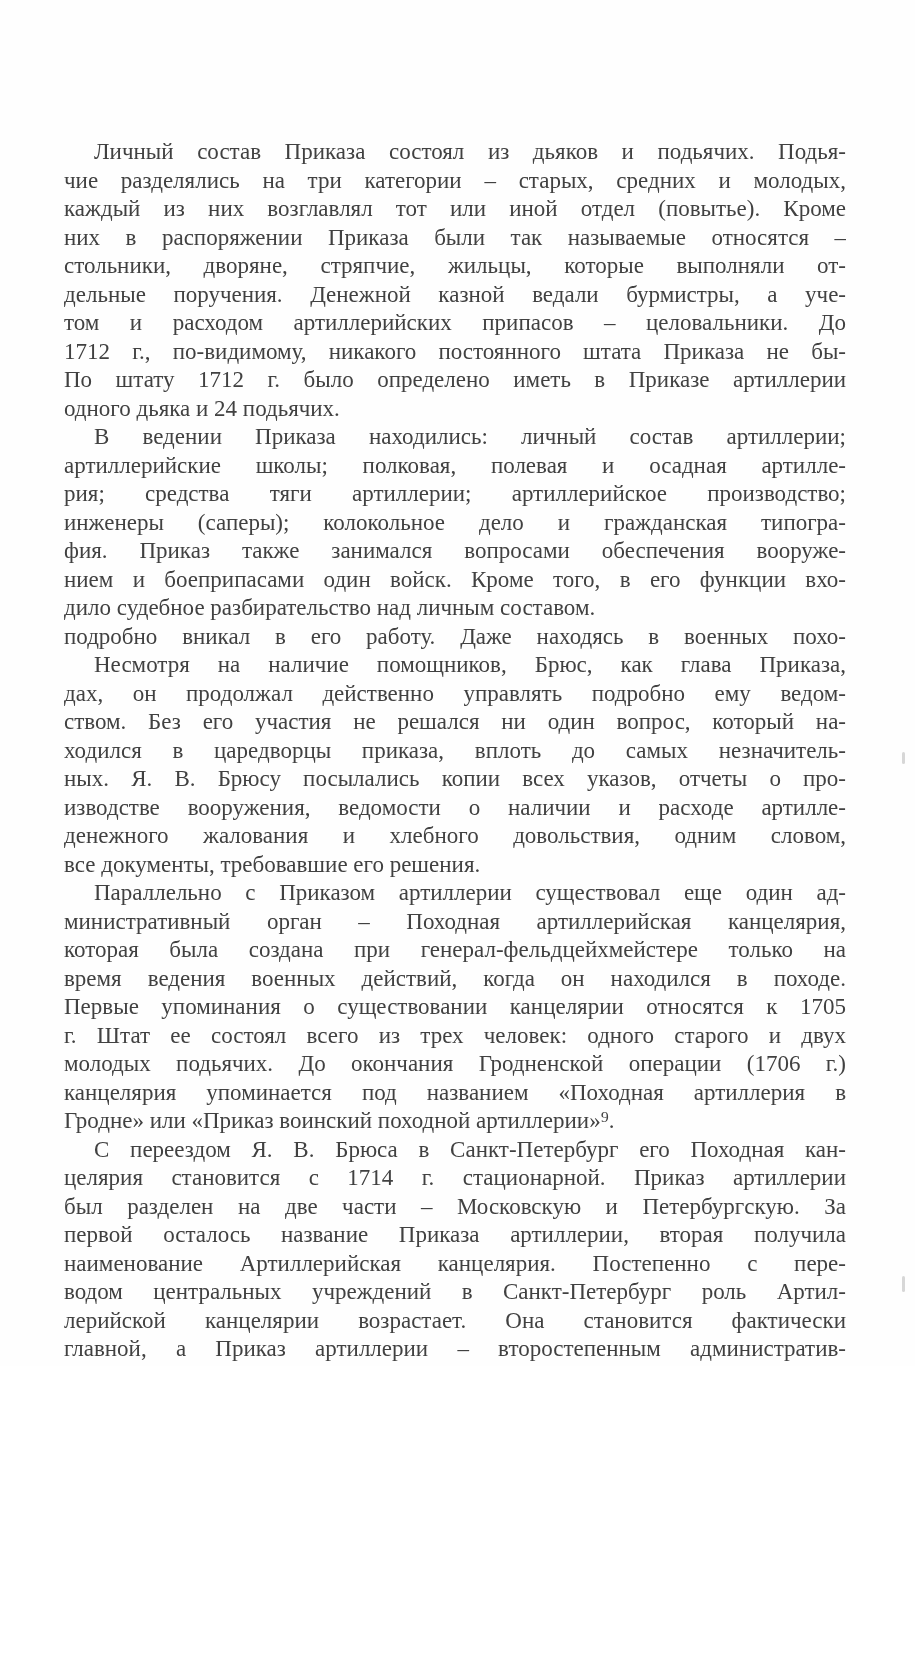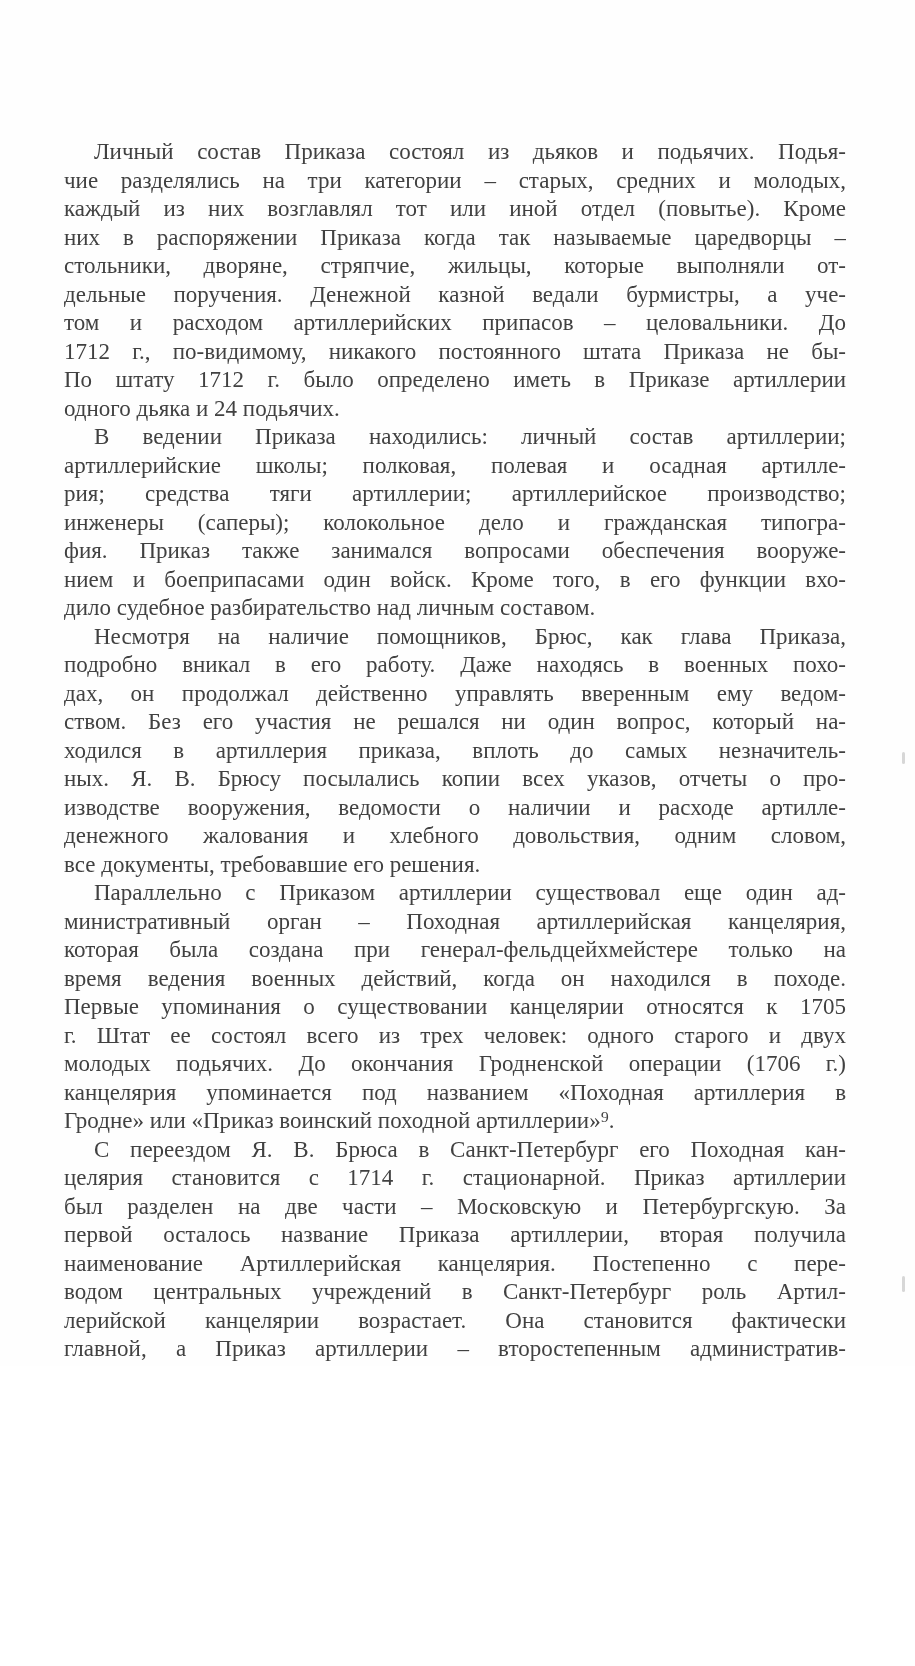--- a/index.html
+++ b/index.html
@@ -54,39 +54,39 @@
   #scan-artifact-2 { left: 902px; top: 1276px; height: 16px; }
 </style>
 </head>
 <body>
 
 <div id="scan-page">
   <div id="text-block">
       <div class="line indent">Личный состав Приказа состоял из дьяков и подьячих. Подья-</div>
       <div class="line">чие разделялись на три категории – старых, средних и молодых,</div>
       <div class="line">каждый из них возглавлял тот или иной отдел (повытье). Кроме</div>
-      <div class="line">них в распоряжении Приказа когда так называемые царедворцы –</div>
+      <div class="line">них в распоряжении Приказа были так называемые относятся –</div>
       <div class="line">стольники, дворяне, стряпчие, жильцы, которые выполняли от-</div>
       <div class="line">дельные поручения. Денежной казной ведали бурмистры, а уче-</div>
       <div class="line">том и расходом артиллерийских припасов – целовальники. До</div>
       <div class="line">1712 г., по-видимому, никакого постоянного штата Приказа не бы-</div>
       <div class="line">По штату 1712 г. было определено иметь в Приказе артиллерии</div>
       <div class="line para-end">одного дьяка и 24 подьячих.</div>
       <div class="line indent">В ведении Приказа находились: личный состав артиллерии;</div>
       <div class="line">артиллерийские школы; полковая, полевая и осадная артилле-</div>
       <div class="line">рия; средства тяги артиллерии; артиллерийское производство;</div>
       <div class="line">инженеры (саперы); колокольное дело и гражданская типогра-</div>
       <div class="line">фия. Приказ также занимался вопросами обеспечения вооруже-</div>
       <div class="line">нием и боеприпасами один войск. Кроме того, в его функции вхо-</div>
       <div class="line para-end">дило судебное разбирательство над личным составом.</div>
+      <div class="line">подробно вникал в его работу. Даже находясь в военных похо-</div>
       <div class="line indent">Несмотря на наличие помощников, Брюс, как глава Приказа,</div>
-      <div class="line">подробно вникал в его работу. Даже находясь в военных похо-</div>
-      <div class="line">дах, он продолжал действенно управлять вверенным ему ведом-</div>
+      <div class="line">дах, он продолжал действенно управлять подробно ему ведом-</div>
       <div class="line">ством. Без его участия не решался ни один вопрос, который на-</div>
-      <div class="line">ходился в артиллерия приказа, вплоть до самых незначитель-</div>
+      <div class="line">ходился в царедворцы приказа, вплоть до самых незначитель-</div>
       <div class="line">ных. Я. В. Брюсу посылались копии всех указов, отчеты о про-</div>
       <div class="line">изводстве вооружения, ведомости о наличии и расходе артилле-</div>
       <div class="line">денежного жалования и хлебного довольствия, одним словом,</div>
       <div class="line para-end">все документы, требовавшие его решения.</div>
       <div class="line indent">Параллельно с Приказом артиллерии существовал еще один ад-</div>
       <div class="line">министративный орган – Походная артиллерийская канцелярия,</div>
       <div class="line">которая была создана при генерал-фельдцейхмейстере только на</div>
       <div class="line">время ведения военных действий, когда он находился в походе.</div>
       <div class="line">Первые упоминания о существовании канцелярии относятся к 1705</div>
       <div class="line">г. Штат ее состоял всего из трех человек: одного старого и двух</div>

